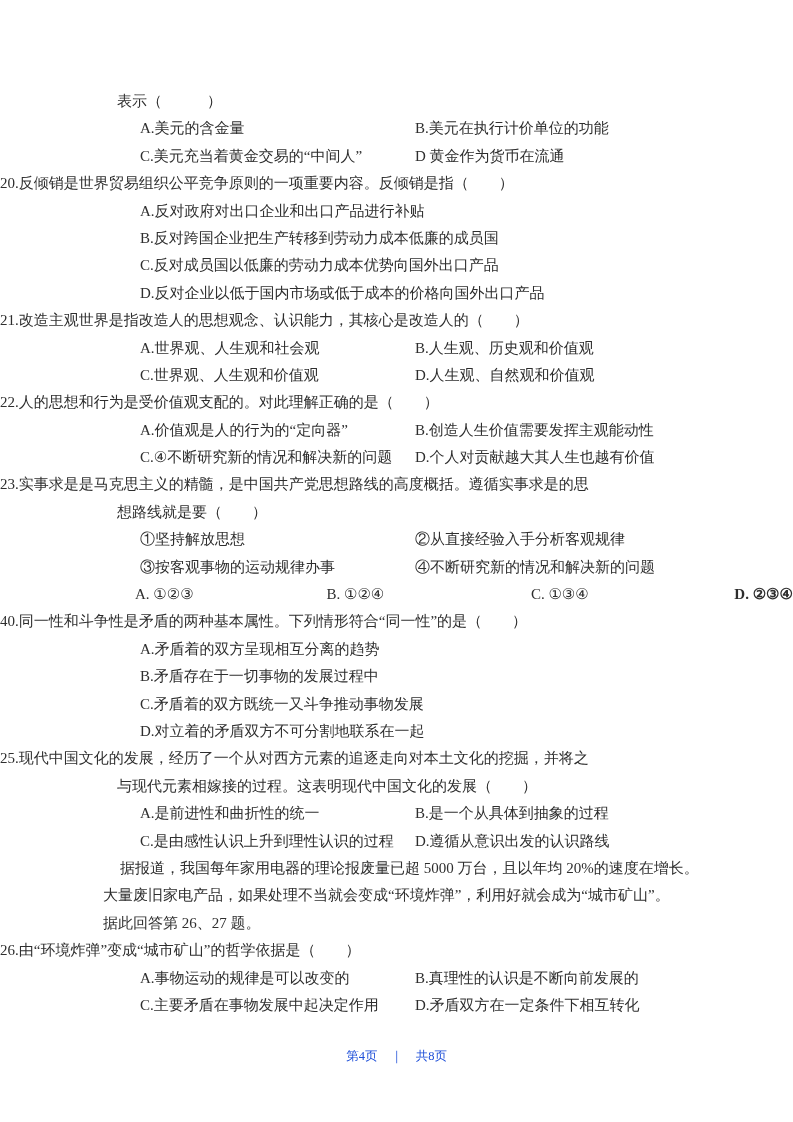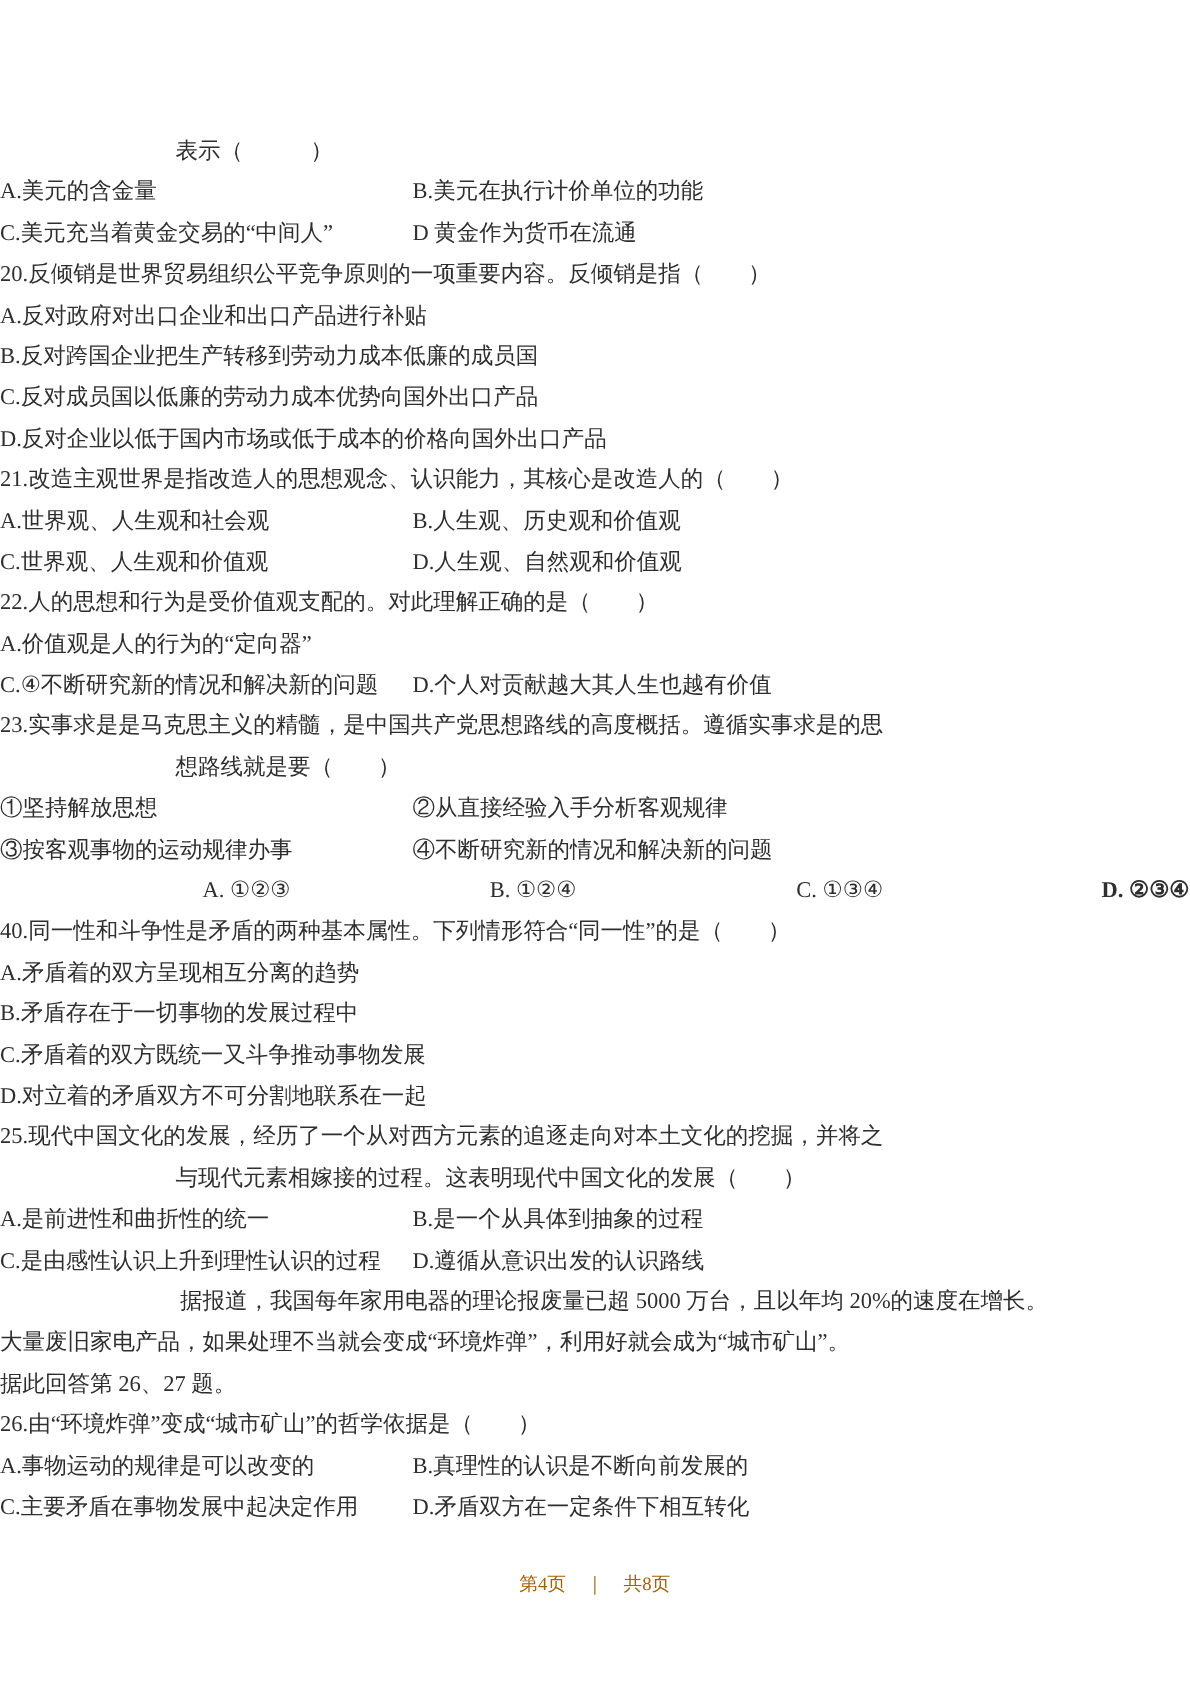--- a/index.html
+++ b/index.html
@@ -20,41 +20,41 @@
     width: 793px;
   }
   .line {
     height: 27.4px;
     line-height: 27.4px;
     white-space: pre;
   }
   
   .m-q        { }  
   .m-cont     { padding-left: 117px; }  
-  .m-opt      { }  
-  .m-passage  { }  
+  .m-opt      { padding-left: 140px; }  
+  .m-passage  { padding-left: 103px; }  
   .m-passage1 { padding-left: 120px; }  
   
   .cols { display: flex; }
   .cols .c1 { width: 275px; flex: 0 0 auto; white-space: pre; }
   .cols .c2 { white-space: pre; }
   
   .cols4 { display: flex; padding-left: 135px; justify-content: space-between; }
   .cols4 .s1 { width: 120px; flex: 0 0 auto; white-space: pre; }
   .cols4 .s2 { width: 133px; flex: 0 0 auto; white-space: pre; }
   .cols4 .s3 { width: 132px; flex: 0 0 auto; white-space: pre; }
   .cols4 .s4 { white-space: pre; font-weight: bold; }
   .footer {
     position: absolute;
     top: 1048px;
     left: 0;
     width: 793px;
     text-align: center;
     font-size: 12.5px;
-    color: #a16207;
+    color: #1d4ed8;
   }
   .footer span { display: inline-block; }
   .footer .sep { margin: 0 13px; }
 </style>
 </head>
 <body>
 
 <div class="page">
   <div class="content">
 
@@ -80,20 +80,21 @@
       <span class="c2">B.人生观、历史观和价值观</span>
     </div>
     <div class="line m-opt cols">
       <span class="c1">C.世界观、人生观和价值观</span>
       <span class="c2">D.人生观、自然观和价值观</span>
     </div>
 
     <div class="line m-q">22.人的思想和行为是受价值观支配的。对此理解正确的是（　　）</div>
     <div class="line m-opt cols">
       <span class="c1">A.价值观是人的行为的“定向器”</span>
+      <span class="c2">B.创造人生价值需要发挥主观能动性</span>
     </div>
     <div class="line m-opt cols">
       <span class="c1">C.④不断研究新的情况和解决新的问题</span>
       <span class="c2">D.个人对贡献越大其人生也越有价值</span>
     </div>
 
     <div class="line m-q">23.实事求是是马克思主义的精髓，是中国共产党思想路线的高度概括。遵循实事求是的思</div>
     <div class="line m-cont">想路线就是要（　　）</div>
     <div class="line m-opt cols">
       <span class="c1">①坚持解放思想</span>

